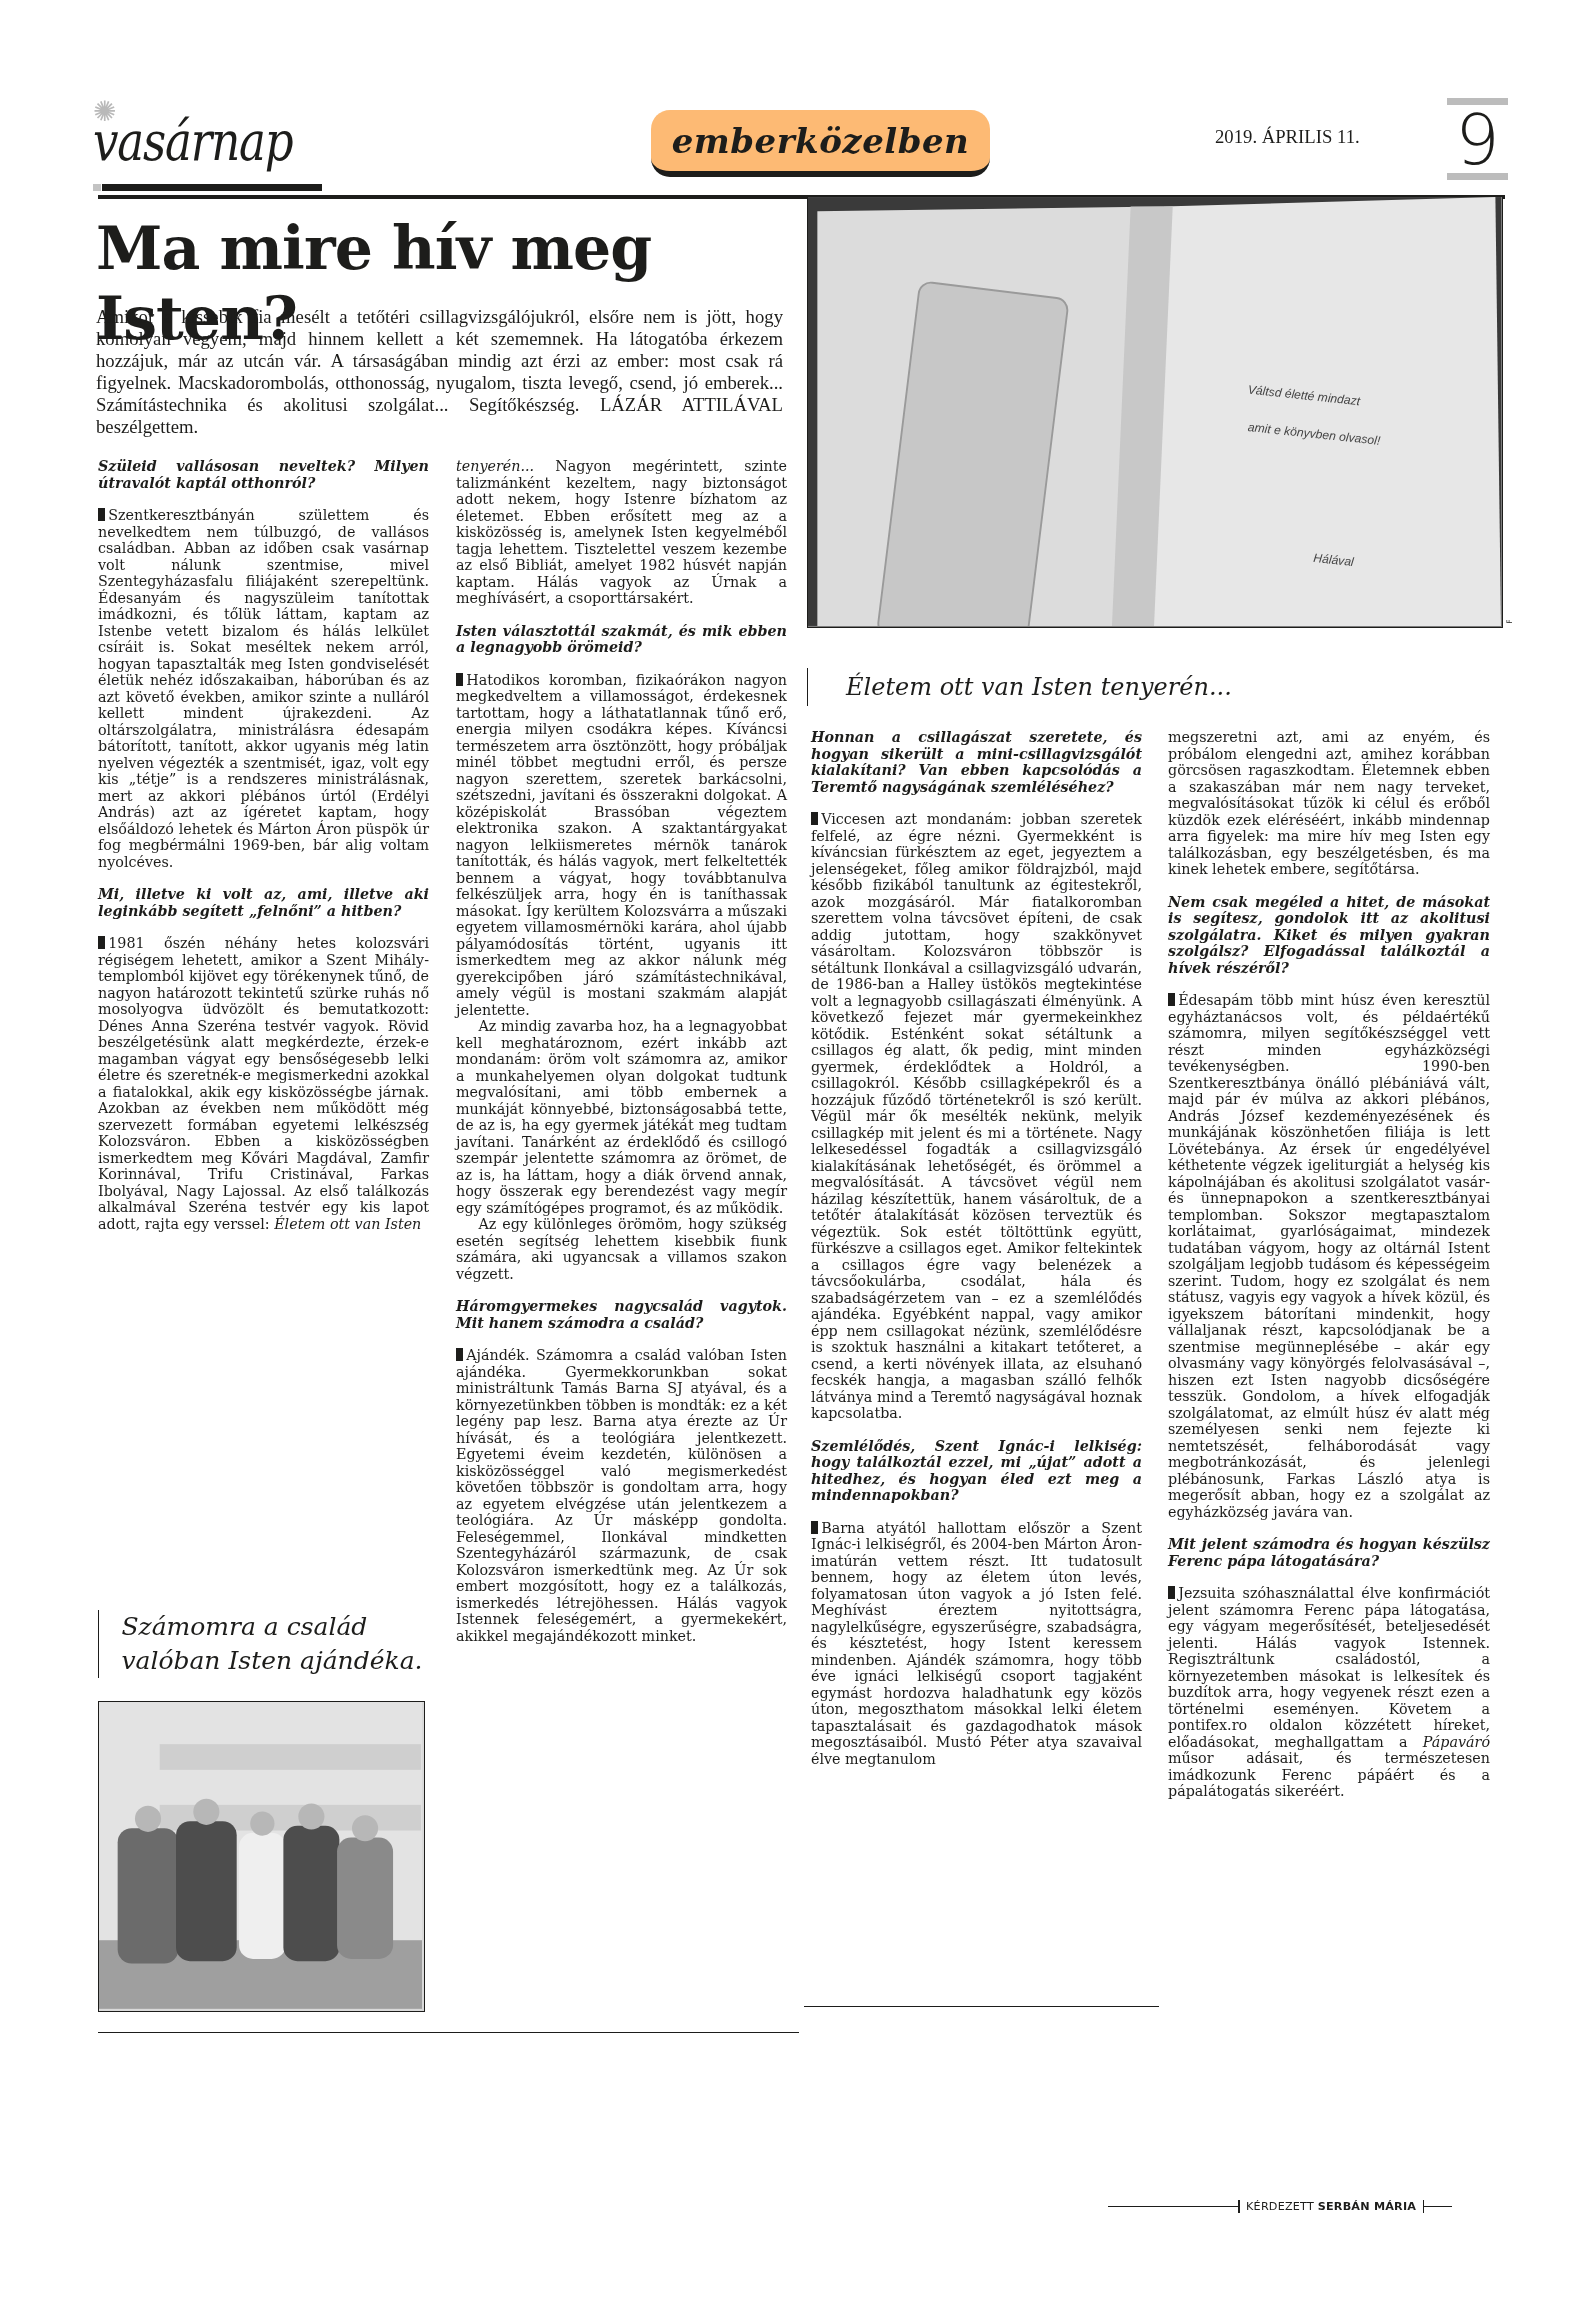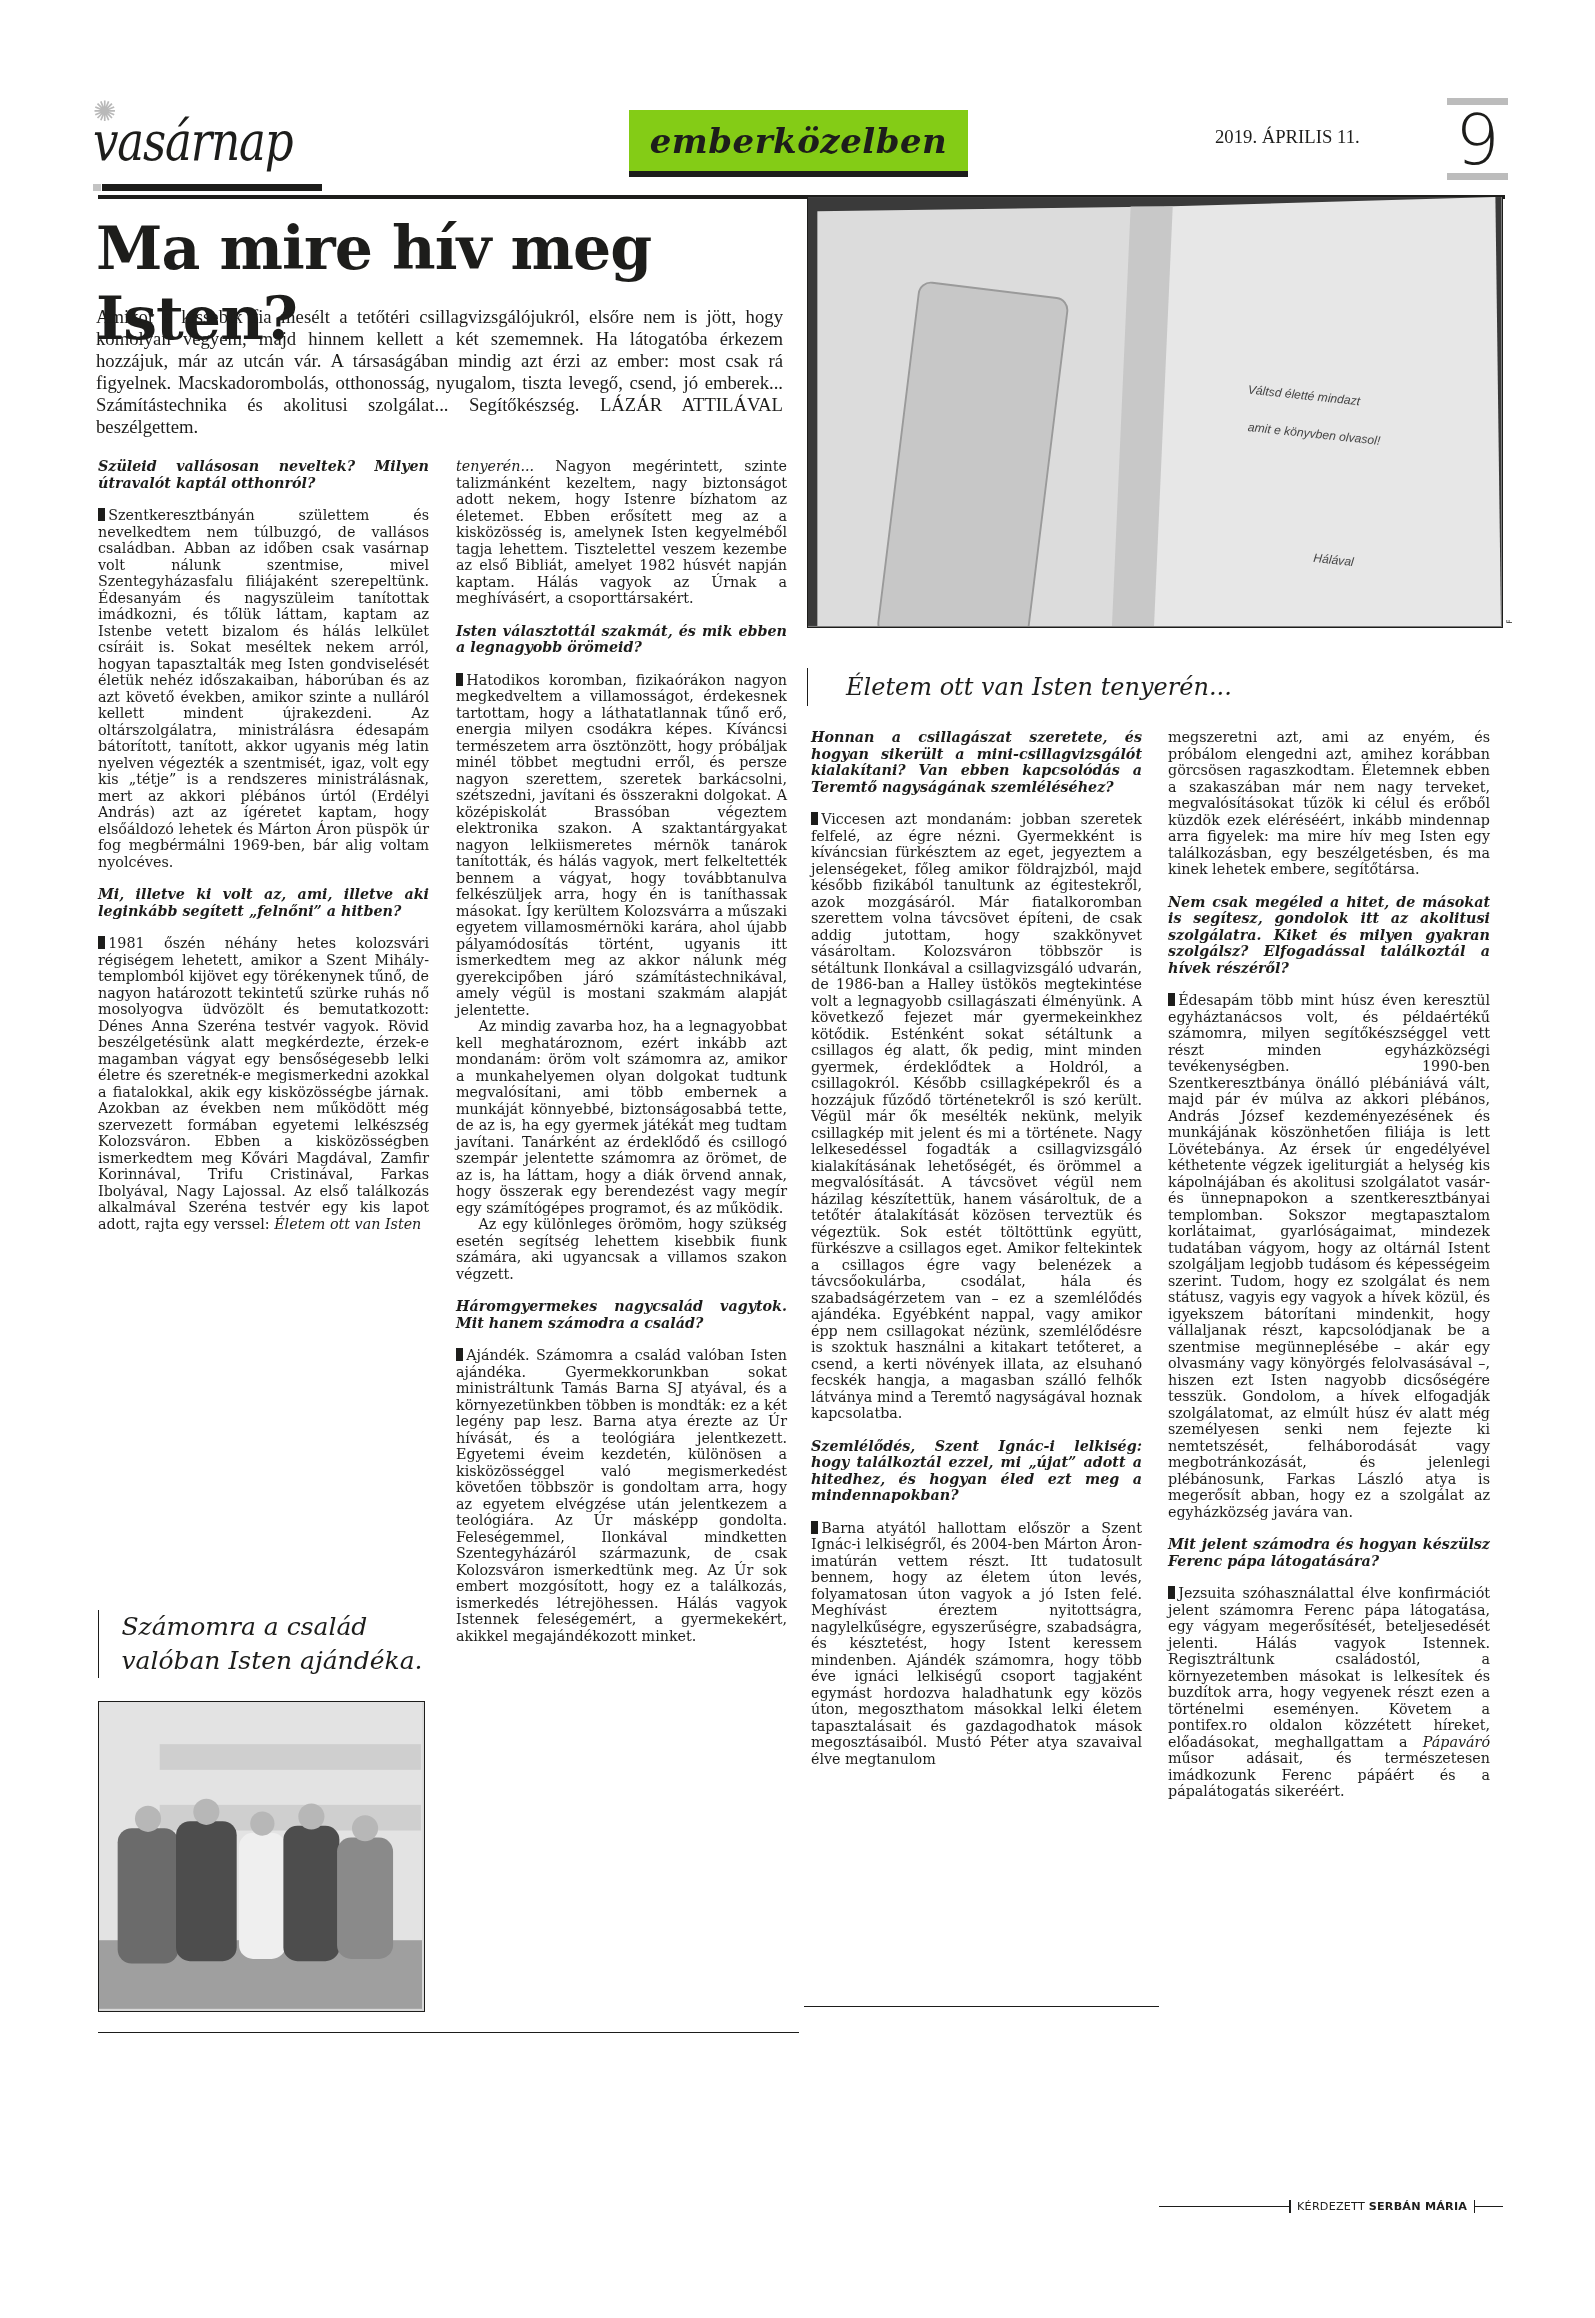--- a/index.html
+++ b/index.html
@@ -6,21 +6,21 @@
   body { width: 1595px; height: 2319px; position: relative; overflow: hidden; color: #1d1d1b; font-family: "DejaVu Serif", serif; }
   .abs { position: absolute; }
 
   
   .logo { left: 93px; top: 100px; width: 262px; height: 84px; }
   .logo-word { position: absolute; left: 0; top: 9.3px; font-family: "DejaVu Serif", serif; font-style: italic; font-size: 55px; letter-spacing: -1.4px; color: #1d1d1b; transform: scaleX(0.82); transform-origin: left top; }
   .logo-star { position: absolute; left: 0; top: -4.7px; font-size: 28px; color: #b9b9b9; }
   .logo-bar { position: absolute; left: 9.3px; top: 84px; width: 220px; height: 6.5px; background: #1d1d1b; }
   .logo-bar-grey { position: absolute; left: 0; top: 84px; width: 7.5px; height: 6.5px; background: #c3c3c3; }
 
-  .section-tag { left: 629px; top: 110px; width: 339px; height: 61px; background: #84cc16; border-bottom: 6.5px solid #1d1d1b; display: flex; align-items: center; justify-content: center; }
+  .section-tag { left: 651px; top: 110px; width: 339px; height: 61px; background: #fdba74; border-bottom: 6.5px solid #1d1d1b; display: flex; align-items: center; justify-content: center; border-radius: 19px; }
   .section-tag span { font-family: "DejaVu Serif", serif; font-style: italic; font-weight: bold; font-size: 34px; letter-spacing: 0.5px; }
 
   .date { left: 1215px; top: 126px; font-family: "Liberation Serif", serif; font-size: 18.7px; letter-spacing: 0px; }
   .page-num { left: 1447px; top: 96px; width: 61px; text-align: center; font-family: "DejaVu Sans", sans-serif; font-weight: 200; font-size: 70px; line-height: 89px; color: #1d1d1b; }
   .page-num-bar-top { left: 1447px; top: 98px; width: 61px; height: 6.5px; background: #bcbcbc; }
   .page-num-bar-bottom { left: 1447px; top: 173px; width: 61px; height: 6.5px; background: #bcbcbc; }
 
   .top-rule { left: 98px; top: 195px; width: 1407px; height: 3.7px; background: #1d1d1b; }
 
   
@@ -46,21 +46,21 @@
   .pull2 { left: 807px; top: 668px; width: 654px; border-left: 1.9px solid #1d1d1b; padding-left: 38px; font-family: "DejaVu Serif", serif; font-style: italic; font-size: 24px; line-height: 38px; height: 38px; }
 
   
   .photo-book { left: 807px; top: 196px; width: 696px; height: 432px; border: 1.9px solid #1d1d1b; box-sizing: border-box; overflow: hidden; background: #7d7d7d; }
   .photo-credit { left: 1507px; top: 617px; font-family: "DejaVu Sans", sans-serif; font-size: 7.5px; transform: rotate(-90deg); }
   .photo-family { left: 98px; top: 1701px; width: 327px; height: 311px; border: 1.9px solid #1d1d1b; box-sizing: border-box; overflow: hidden; background: #d9d9d9; }
   .rule-bottom-1 { left: 98px; top: 2032px; width: 701px; height: 1.4px; background: #1d1d1b; }
   .rule-bottom-2 { left: 804px; top: 2006px; width: 355px; height: 1.4px; background: #1d1d1b; }
 
   
-  .byline { left: 1159px; top: 2197px; width: 344px; height: 18.7px; display: flex; align-items: center; }
+  .byline { left: 1108px; top: 2197px; width: 344px; height: 18.7px; display: flex; align-items: center; }
   .byline .line { flex: 1; height: 1.4px; background: #1d1d1b; }
   .byline .tick { width: 1.4px; height: 13px; background: #1d1d1b; }
   .byline .text { padding: 0 6.5px; font-family: "DejaVu Sans", sans-serif; font-size: 11.2px; letter-spacing: 0.2px; white-space: nowrap; }
   .byline .text b { font-weight: bold; }
 </style>
 </head>
 <body>
 
 <div class="abs logo">
   <span class="logo-star">✺</span>

